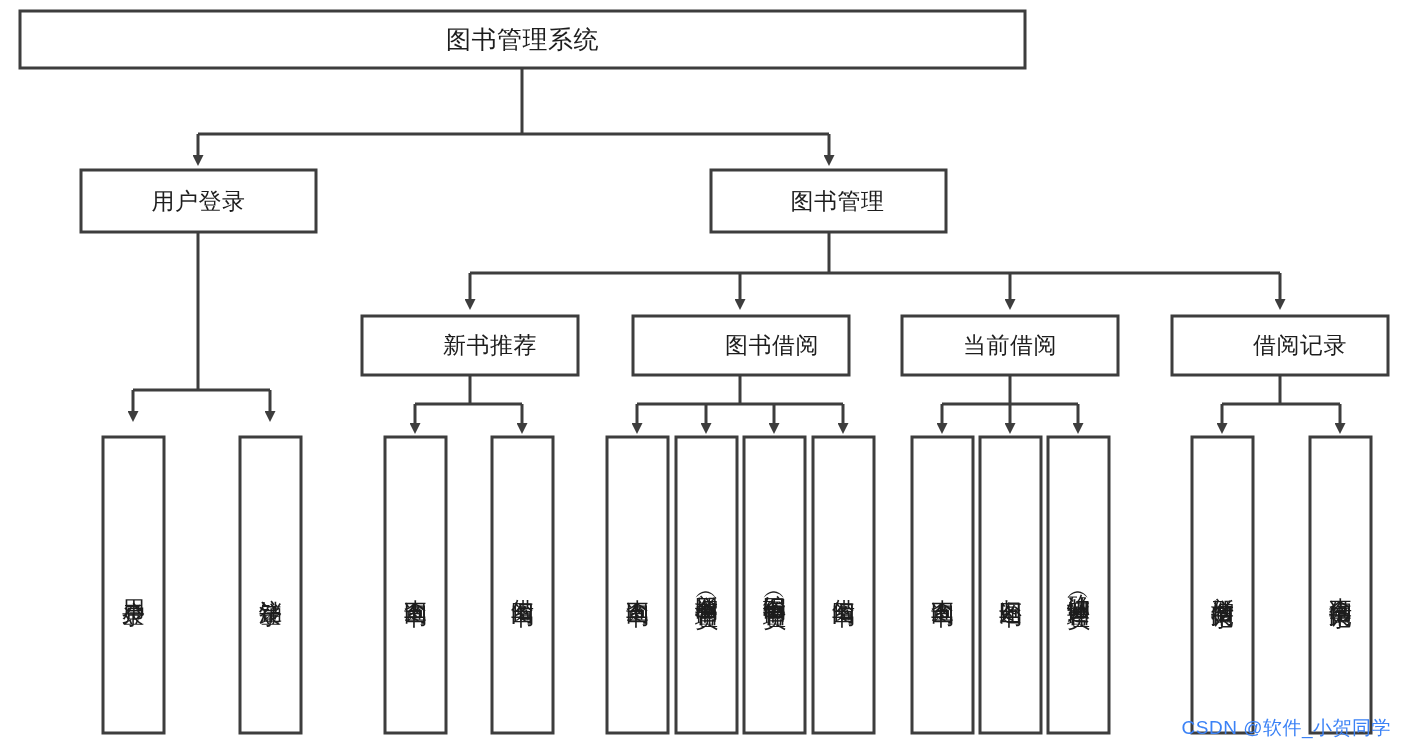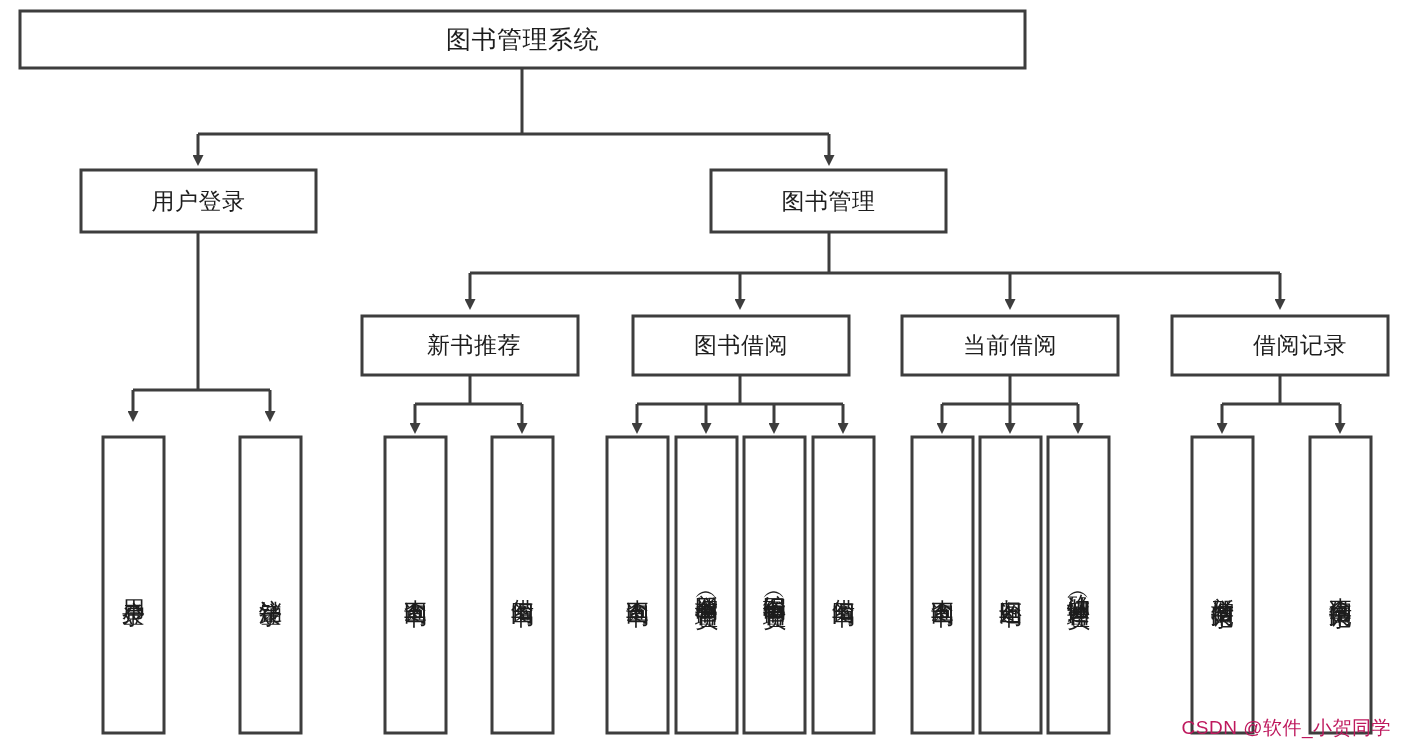--- a/index.html
+++ b/index.html
@@ -34,21 +34,21 @@
     line-height:1.18;
     color:#1d1d1d;
     letter-spacing:2px;
     white-space:nowrap;
     pointer-events:none;
   }
   .watermark{
     position:absolute;
     right:14px;bottom:6px;
     font-size:19px;
-    color:#be185d;
+    color:#3b82f6;
     font-family:"Liberation Sans","DejaVu Sans",sans-serif;
     letter-spacing:0.5px;
     white-space:nowrap;
   }
 </style>
 </head>
 <body>
 
 <div id="stage">
 
@@ -126,24 +126,24 @@
     <rect class="box-rect" x="980" y="437" width="61" height="296"></rect>
     <rect class="box-rect" x="1048" y="437" width="61" height="296"></rect>
 
     <rect class="box-rect" x="1192" y="437" width="61" height="296"></rect>
     <rect class="box-rect" x="1310" y="437" width="61" height="296"></rect>
   </svg>
 
   <div class="box-label lv1" style="left:20px;top:11px;width:1005px;height:57px;">图书管理系统</div>
 
   <div class="box-label lv2" style="left:81px;top:170px;width:235px;height:62px;">用户登录</div>
-  <div class="box-label lv2" style="left:711px;top:170px;width:235px;height:62px;">图书管理</div>
+  <div class="box-label lv2" style="left:711px;top:170px;width:235px;height:62px;padding-left:9px;">图书管理</div>
 
-  <div class="box-label lv3" style="left:366px;top:316px;width:216px;height:59px;">新书推荐</div>
-  <div class="box-label lv3" style="left:633px;top:316px;width:216px;height:59px;">图书借阅</div>
+  <div class="box-label lv3" style="left:382px;top:316px;width:216px;height:59px;">新书推荐</div>
+  <div class="box-label lv3" style="left:633px;top:316px;width:216px;height:59px;padding-left:31px;">图书借阅</div>
   <div class="box-label lv3" style="left:902px;top:316px;width:216px;height:59px;font-family:Liberation Serif, serif;">当前借阅</div>
   <div class="box-label lv3" style="left:1172px;top:316px;width:256px;height:59px;">借阅记录</div>
 
   <div class="leaf" style="left:103px;top:437px;width:61px;height:296px;">用户登录</div>
   <div class="leaf" style="left:240px;top:437px;width:61px;height:296px;">注销登录</div>
 
   <div class="leaf" style="left:385px;top:437px;width:61px;height:296px;">查询图书</div>
   <div class="leaf" style="left:492px;top:437px;width:61px;height:296px;">借阅图书</div>
 
   <div class="leaf" style="left:607px;top:437px;width:61px;height:296px;">查询图书</div>

